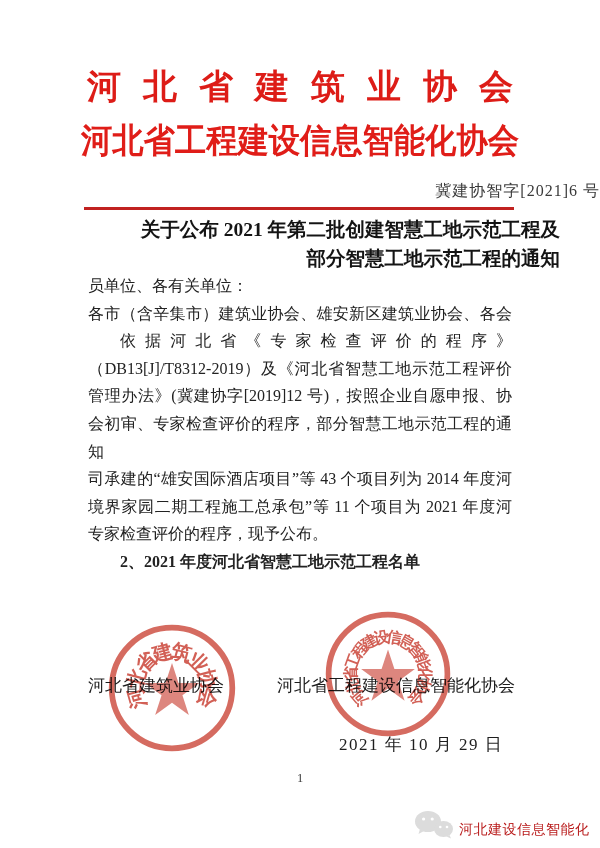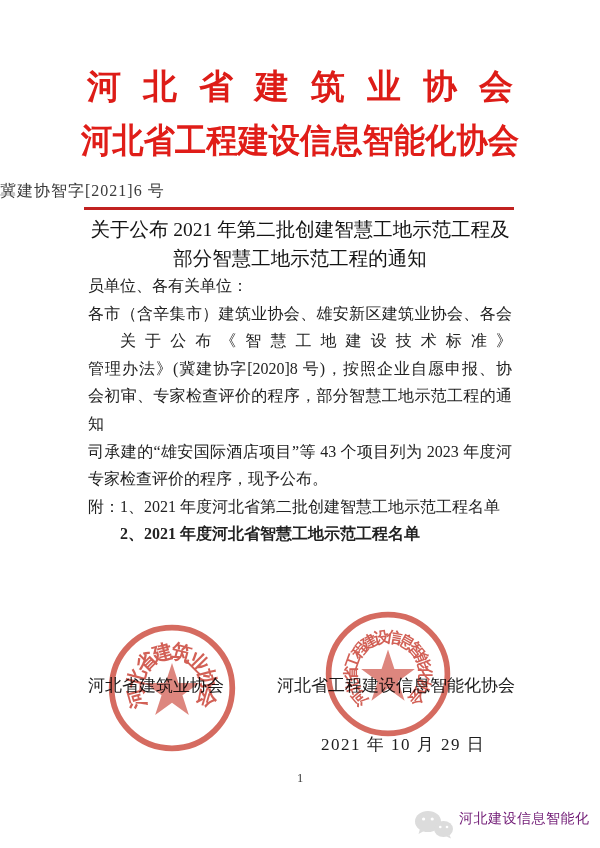--- a/index.html
+++ b/index.html
@@ -12,29 +12,29 @@
     font-size:34px;font-weight:bold;color:#dd1c17;
     letter-spacing:22px;padding-left:22px;box-sizing:border-box;white-space:nowrap;
   }
   .org2{
     position:absolute;top:118px;left:0;width:100%;text-align:center;
     font-family:"Liberation Sans","DejaVu Sans",sans-serif;
     font-size:34px;font-weight:900;color:#e01d18;letter-spacing:0px;
     transform:scaleX(.92);transform-origin:center;white-space:nowrap;
   }
   .doc-number{
-    position:absolute;top:181px;left:0;width:100%;text-align:left;
+    position:absolute;top:181px;left:0;width:100%;text-align:right;
     font-size:16px;color:#3a3a3a;letter-spacing:1px;
   }
   .red-divider{
     position:absolute;top:207px;left:84px;width:430px;height:3px;background:#c12220;
   }
   .doc-title{
-    position:absolute;top:215px;left:40px;width:520px;text-align:center;
-    font-size:19.5px;line-height:29px;font-weight:normal;color:#141414;
+    position:absolute;top:215px;left:40px;width:520px;text-align:right;
+    font-size:19.5px;line-height:29px;font-weight:bold;color:#141414;
   }
   .body-text{
     position:absolute;top:272px;left:88px;width:424px;
     font-size:16px;line-height:27.6px;color:#222222;
   }
   .body-text .line{width:100%;}
   .body-text .justify{text-align:justify;text-align-last:justify;}
   .body-text .indent-justify{text-indent:2em;text-align:justify;text-align-last:justify;}
   .body-text .indent2{padding-left:2em;box-sizing:border-box;font-weight:bold;}
   .sig-label{
@@ -44,30 +44,30 @@
   .sig-right{left:277px;top:674px;}
   .seal{
     position:absolute;mix-blend-mode:multiply;opacity:.88;z-index:2;
   }
   .seal-left{left:105px;top:621px;width:134px;height:134px;}
   .seal-right{left:322px;top:608px;width:132px;height:132px;}
   .seal text{
     font-family:"Liberation Serif","DejaVu Serif",serif;font-weight:bold;fill:#cc4a3e;
   }
   .doc-date{
-    position:absolute;left:321px;top:733px;font-size:17px;color:#1d1d1d;
+    position:absolute;left:339px;top:733px;font-size:17px;color:#1d1d1d;
     letter-spacing:1.5px;white-space:nowrap;
   }
   .page-number{
     position:absolute;top:771px;left:0;width:100%;text-align:center;
     font-size:12.5px;color:#3c3c3c;
   }
   .watermark{
-    position:absolute;left:414px;top:810px;display:flex;align-items:flex-start;gap:5px;
-    color:#701a75;font-family:"Liberation Sans","DejaVu Sans",sans-serif;
+    position:absolute;left:414px;top:810px;display:flex;align-items:flex-end;gap:5px;
+    color:#b91c1c;font-family:"Liberation Sans","DejaVu Sans",sans-serif;
   }
   .watermark .wm-text{font-size:14px;letter-spacing:0.5px;white-space:nowrap;}
 </style>
 </head>
 <body>
 
 <div class="page">
 
   <div class="org1">河北省建筑业协会</div>
   <div class="org2">河北省工程建设信息智能化协会</div>
@@ -75,26 +75,27 @@
   <div class="red-divider"></div>
 
   <div class="doc-title">
     <div>关于公布 2021 年第二批创建智慧工地示范工程及</div>
     <div>部分智慧工地示范工程的通知</div>
   </div>
 
   <div class="body-text">
     <div class="line">员单位、各有关单位：</div>
     <div class="line justify">各市（含辛集市）建筑业协会、雄安新区建筑业协会、各会</div>
-    <div class="line indent-justify">关于公布《智慧工地建设技术标准》</div>
-    <div class="line justify">管理办法》(冀建协字[2020]8 号)，按照企业自愿申报、协</div>
+    <div class="line indent-justify">依据河北省《专家检查评价的程序》</div>
+    <div class="line justify">（DB13[J]/T8312-2019）及《河北省智慧工地示范工程评价</div>
+    <div class="line justify">管理办法》(冀建协字[2019]12 号)，按照企业自愿申报、协</div>
     <div class="line justify">会初审、专家检查评价的程序，部分智慧工地示范工程的通知</div>
-    <div class="line justify">司承建的“雄安国际酒店项目”等 43 个项目列为 2023 年度河</div>
+    <div class="line justify">司承建的“雄安国际酒店项目”等 43 个项目列为 2014 年度河</div>
+    <div class="line justify">境界家园二期工程施工总承包”等 11 个项目为 2021 年度河</div>
     <div class="line">专家检查评价的程序，现予公布。</div>
-    <div class="line">附：1、2021 年度河北省第二批创建智慧工地示范工程名单</div>
     <div class="line indent2">2、2021 年度河北省智慧工地示范工程名单</div>
   </div>
 
   <div class="sig-label sig-left">河北省建筑业协会</div>
   <div class="sig-label sig-right">河北省工程建设信息智能化协会</div>
 
   <svg class="seal seal-left" viewBox="0 0 140 140" xmlns="http://www.w3.org/2000/svg">
     <circle cx="70" cy="70" r="63" fill="none" stroke="#d0564a" stroke-width="6"></circle>
     <polygon points="70,44 76.8,64.7 98.5,64.7 80.9,77.6 87.6,98.3 70,85.5 52.4,98.3 59.1,77.6 41.5,64.7 63.2,64.7" fill="#d0564a" fill-opacity="0.82"></polygon>
   <text x="70" y="38.8" text-anchor="middle" font-size="21" transform="rotate(-106 70 70)">河</text>

